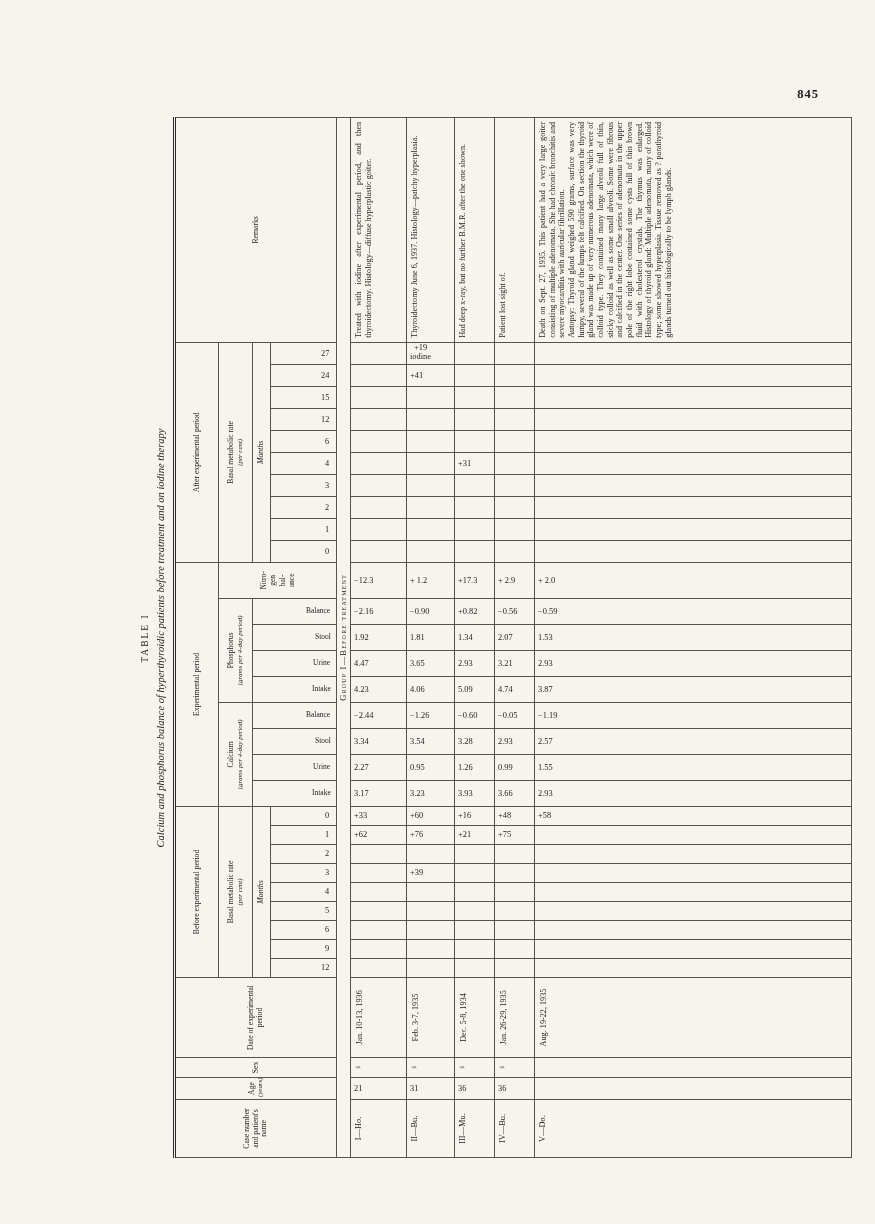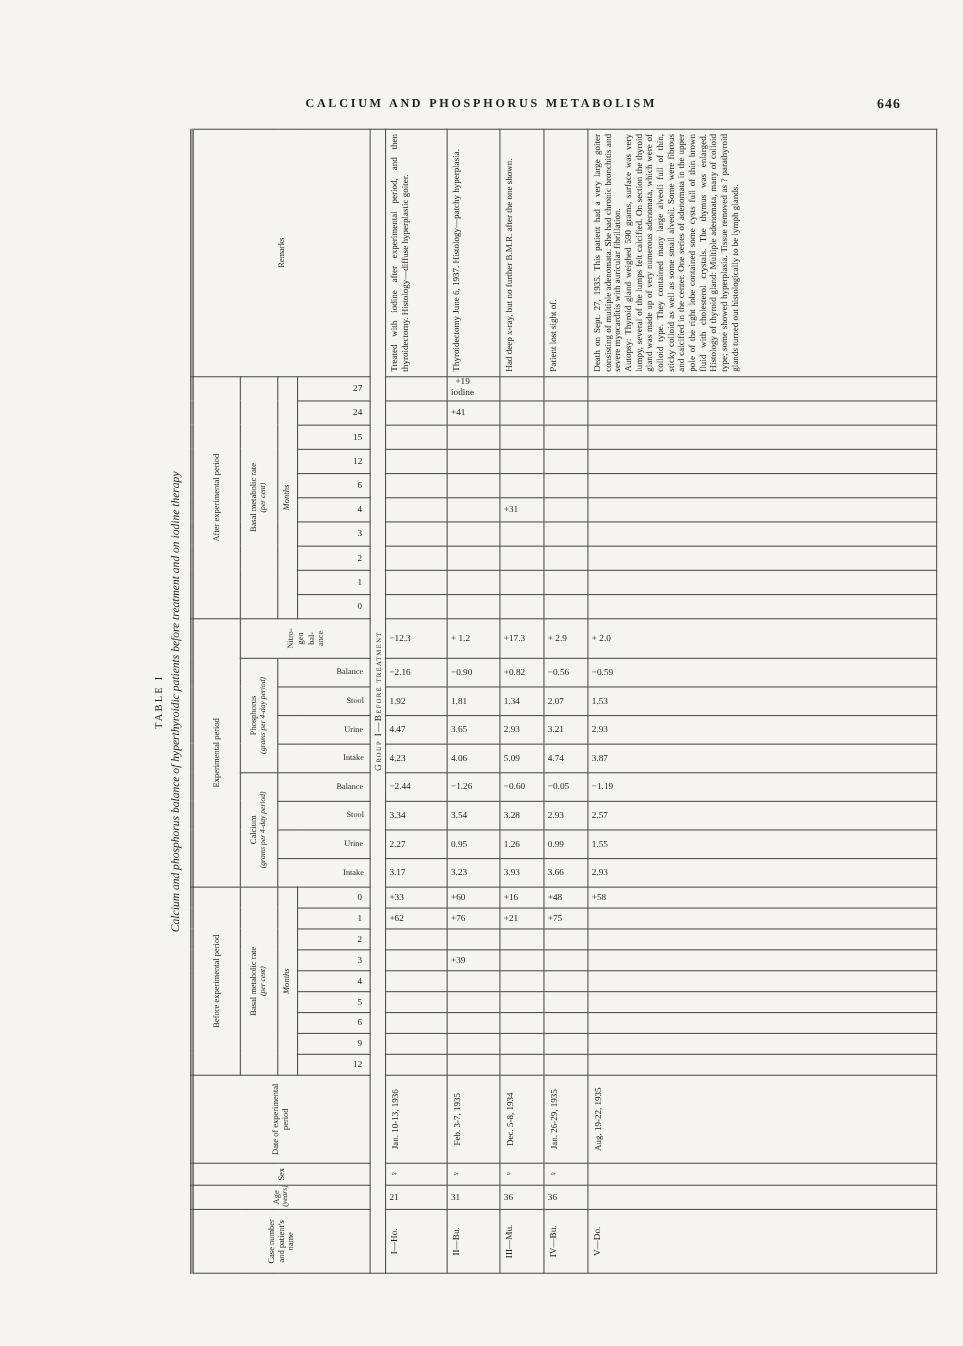--- a/index.html
+++ b/index.html
@@ -77,22 +77,21 @@
   td.remarks-cell {
     text-align: justify; font-size: 8.2px; line-height: 1.18;
     padding: 3px 4px; white-space: pre-line; vertical-align: top;
   }
 </style>
 </head>
 <body>
 
 <div class="page">
 
-  <div class="running-head">CALCIUM AND PHOSPHORUS METABOLISM</div>
-  <div class="page-number">646</div>
+  <div class="page-number">845</div>
 
   <div class="rot">
     <div class="tbl-label">TABLE I</div>
     <div class="tbl-title">Calcium and phosphorus balance of hyperthyroidic patients before treatment and on iodine therapy</div>
 
     <table id="main-table">
         <colgroup>
           <col style="width: 58px;">
           <col style="width: 22px;">
           <col style="width: 20px;">

